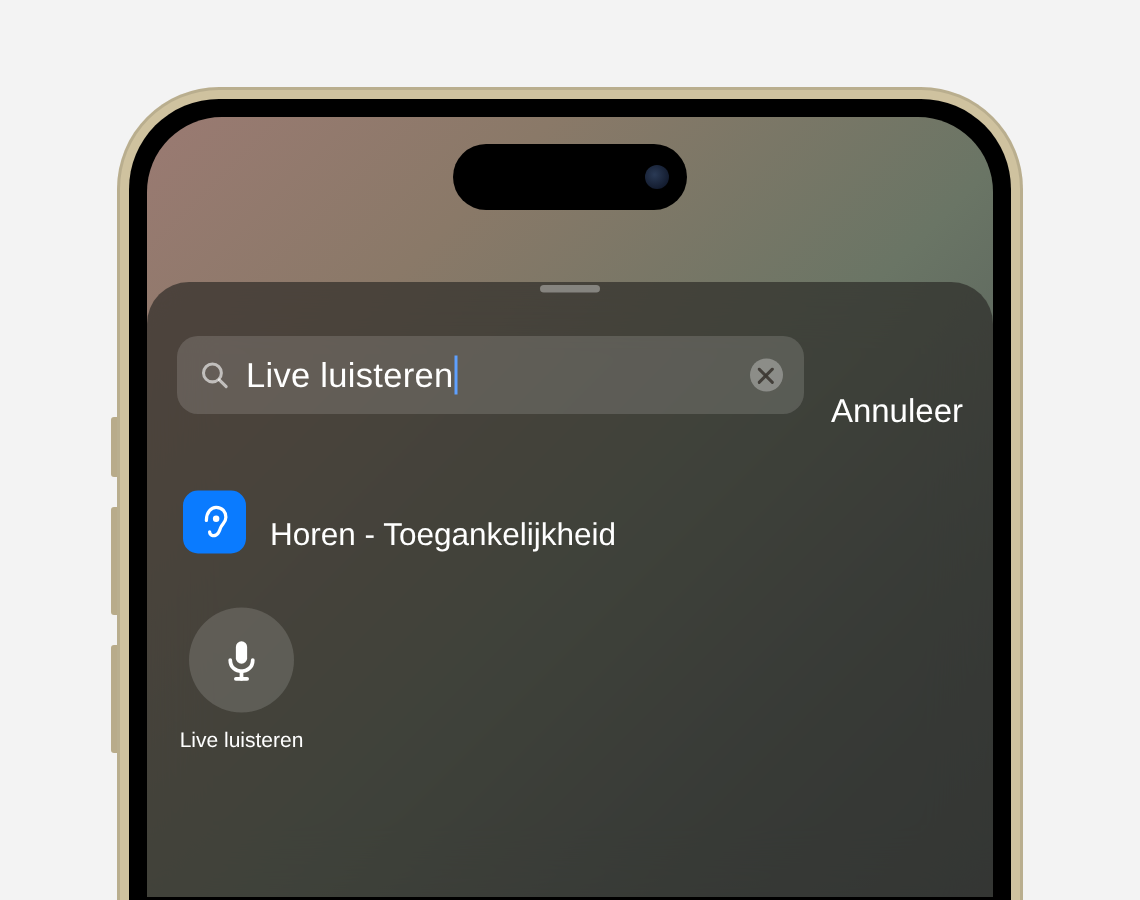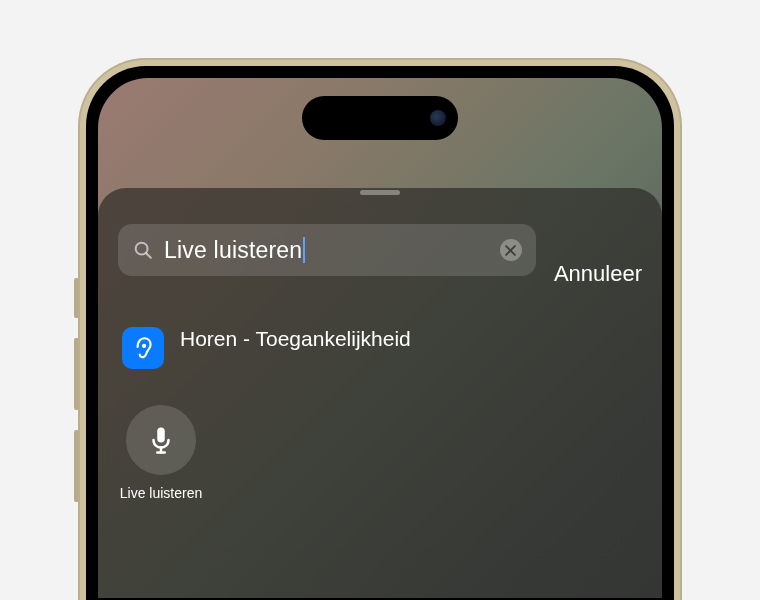--- a/index.html
+++ b/index.html
@@ -138,21 +138,21 @@
   }
   .clear-btn svg { display: block; }
   .cancel-btn {
     color: #fff;
     font-size: 22px;
     font-weight: 400;
     margin-top: 48px;
   }
   .result-row {
     display: flex;
-    align-items: flex-start;
+    align-items: flex-end;
     gap: 16px;
     padding: 6px 4px;
     margin-bottom: 30px;
   }
   .result-icon {
     width: 42px;
     height: 42px;
     background: #0a7bff;
     border-radius: 10px;
     display: flex;

